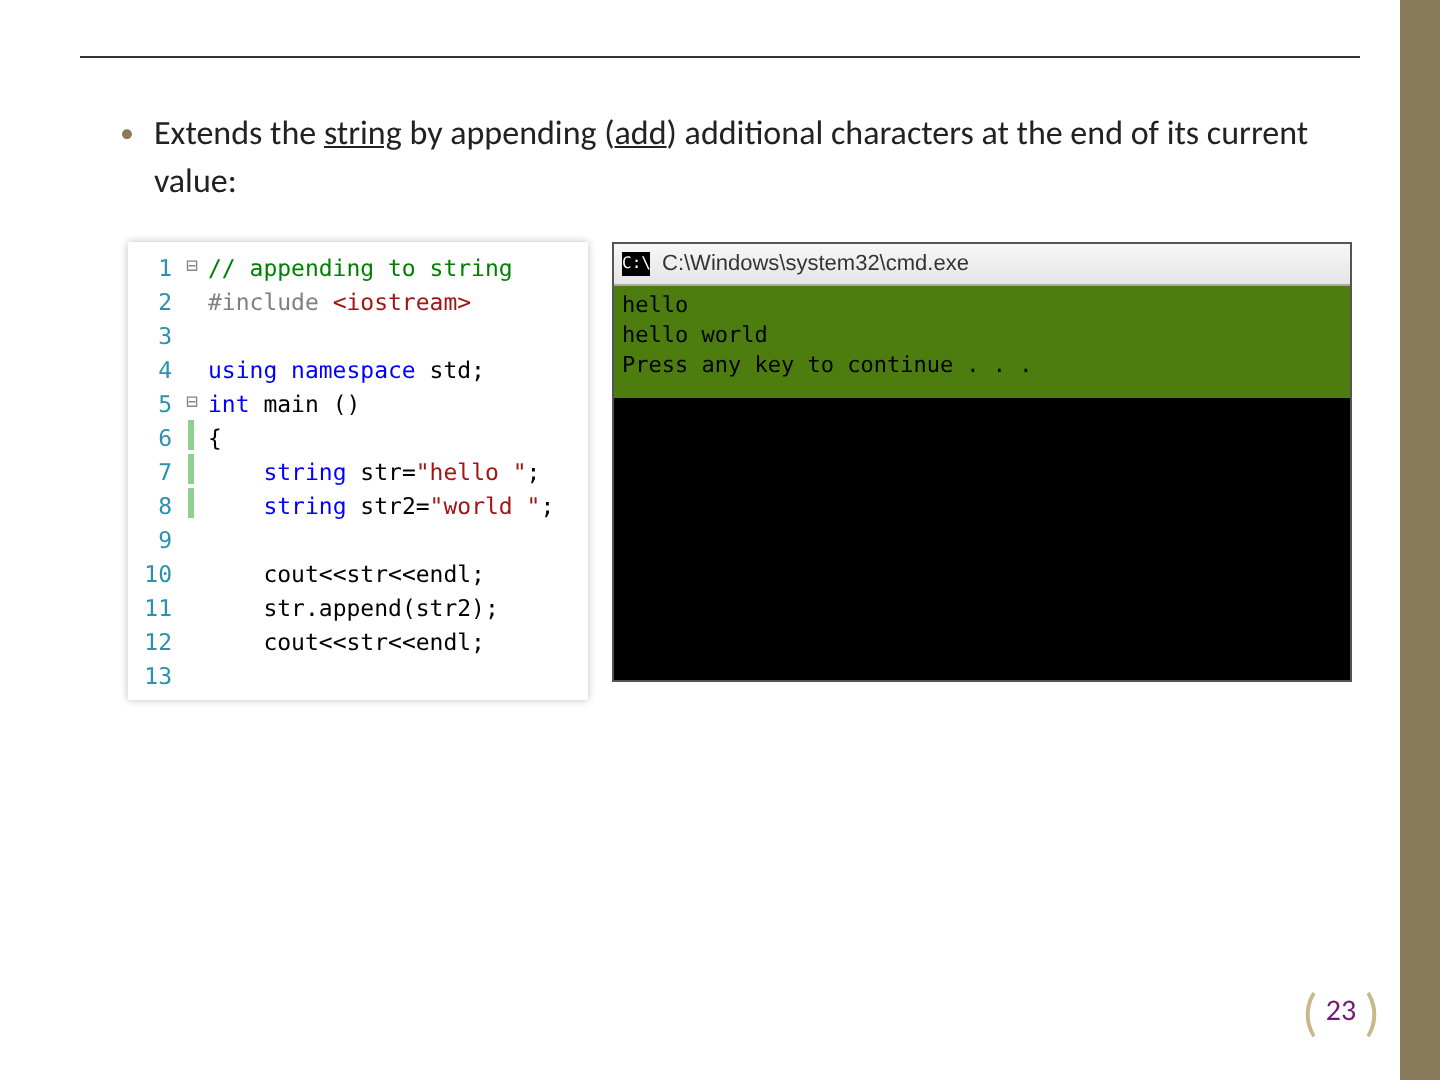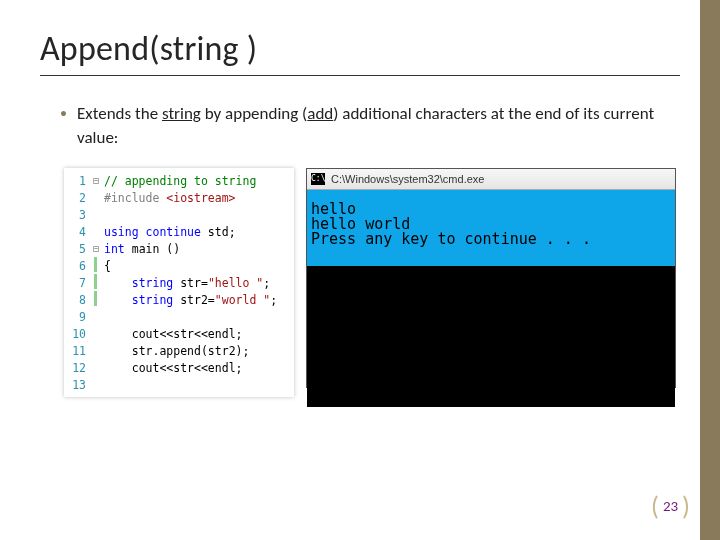--- a/index.html
+++ b/index.html
@@ -132,26 +132,26 @@
     height: 12px;
     background: #000;
     color: #fff;
     font-size: 8px;
     text-align: center;
     line-height: 12px;
     margin-right: 6px;
     font-family: monospace;
   }
   .console-body {
-    background: #0ea5e9;
+    background: #4d7c0f;
     margin: 0;
     height: 52px;
-    padding: 12px 4px;
+    padding: 2px 4px;
     font-family: Consolas, monospace;
-    font-size: 15px;
+    font-size: 11px;
     color: #000;
     border-bottom: 1px solid #000;
     white-space: pre;
     line-height: 15px;
   }
   .console-black {
     background: #000;
     height: 140px;
   }
 
@@ -173,37 +173,36 @@
   .pnum {
     color: #701a75;
   }
 </style>
 </head>
 <body>
 
 <div class="right-stripe"></div>
 
 <div class="slide">
-  <h1 class="title">Append(string )</h1>
   <div class="title-underline"></div>
 
   <div class="bullet-row">
     <span class="bullet-dot">•</span>
     <span class="bullet-text">
       <span>Extends the </span><u>string</u><span> by appending (</span><u>add</u><span>) additional characters at the end of its current value:</span>
     </span>
   </div>
 
   <div class="content-row">
 
     <div class="editor">
       <div class="code-line"><span class="ln">1</span><span class="gutter">⊟</span><span class="code c-comment">// appending to string</span></div>
       <div class="code-line"><span class="ln">2</span><span class="gutter"></span><span class="code"><span class="c-pp">#include </span><span class="c-pp-lit">&lt;iostream&gt;</span></span></div>
       <div class="code-line"><span class="ln">3</span><span class="gutter"></span></div>
-      <div class="code-line"><span class="ln">4</span><span class="gutter"></span><span class="code"><span class="c-kw">using continue</span><span class="c-plain"> std;</span></span></div>
+      <div class="code-line"><span class="ln">4</span><span class="gutter"></span><span class="code"><span class="c-kw">using namespace</span><span class="c-plain"> std;</span></span></div>
       <div class="code-line"><span class="ln">5</span><span class="gutter">⊟</span><span class="code"><span class="c-kw">int</span><span class="c-plain"> main ()</span></span></div>
       <div class="code-line"><span class="ln">6</span><span class="gutter"><span class="mark"></span></span><span class="code c-plain">{</span></div>
       <div class="code-line"><span class="ln">7</span><span class="gutter"><span class="mark"></span></span><span class="code"><span>    </span><span class="c-kw">string</span><span class="c-plain"> str=</span><span class="c-str">"hello "</span><span class="c-plain">;</span></span></div>
       <div class="code-line"><span class="ln">8</span><span class="gutter"><span class="mark"></span></span><span class="code"><span>    </span><span class="c-kw">string</span><span class="c-plain"> str2=</span><span class="c-str">"world "</span><span class="c-plain">;</span></span></div>
       <div class="code-line"><span class="ln">9</span><span class="gutter"></span><span class="code"></span></div>
       <div class="code-line"><span class="ln">10</span><span class="gutter"></span><span class="code c-plain"><span>    </span><span>cout&lt;&lt;str&lt;&lt;endl;</span></span></div>
       <div class="code-line"><span class="ln">11</span><span class="gutter"></span><span class="code c-plain"><span>    </span><span>str.append(str2);</span></span></div>
       <div class="code-line"><span class="ln">12</span><span class="gutter"></span><span class="code c-plain"><span>    </span><span>cout&lt;&lt;str&lt;&lt;endl;</span></span></div>
       <div class="code-line"><span class="ln">13</span><span class="gutter"></span><span class="code"></span></div>
     </div>

